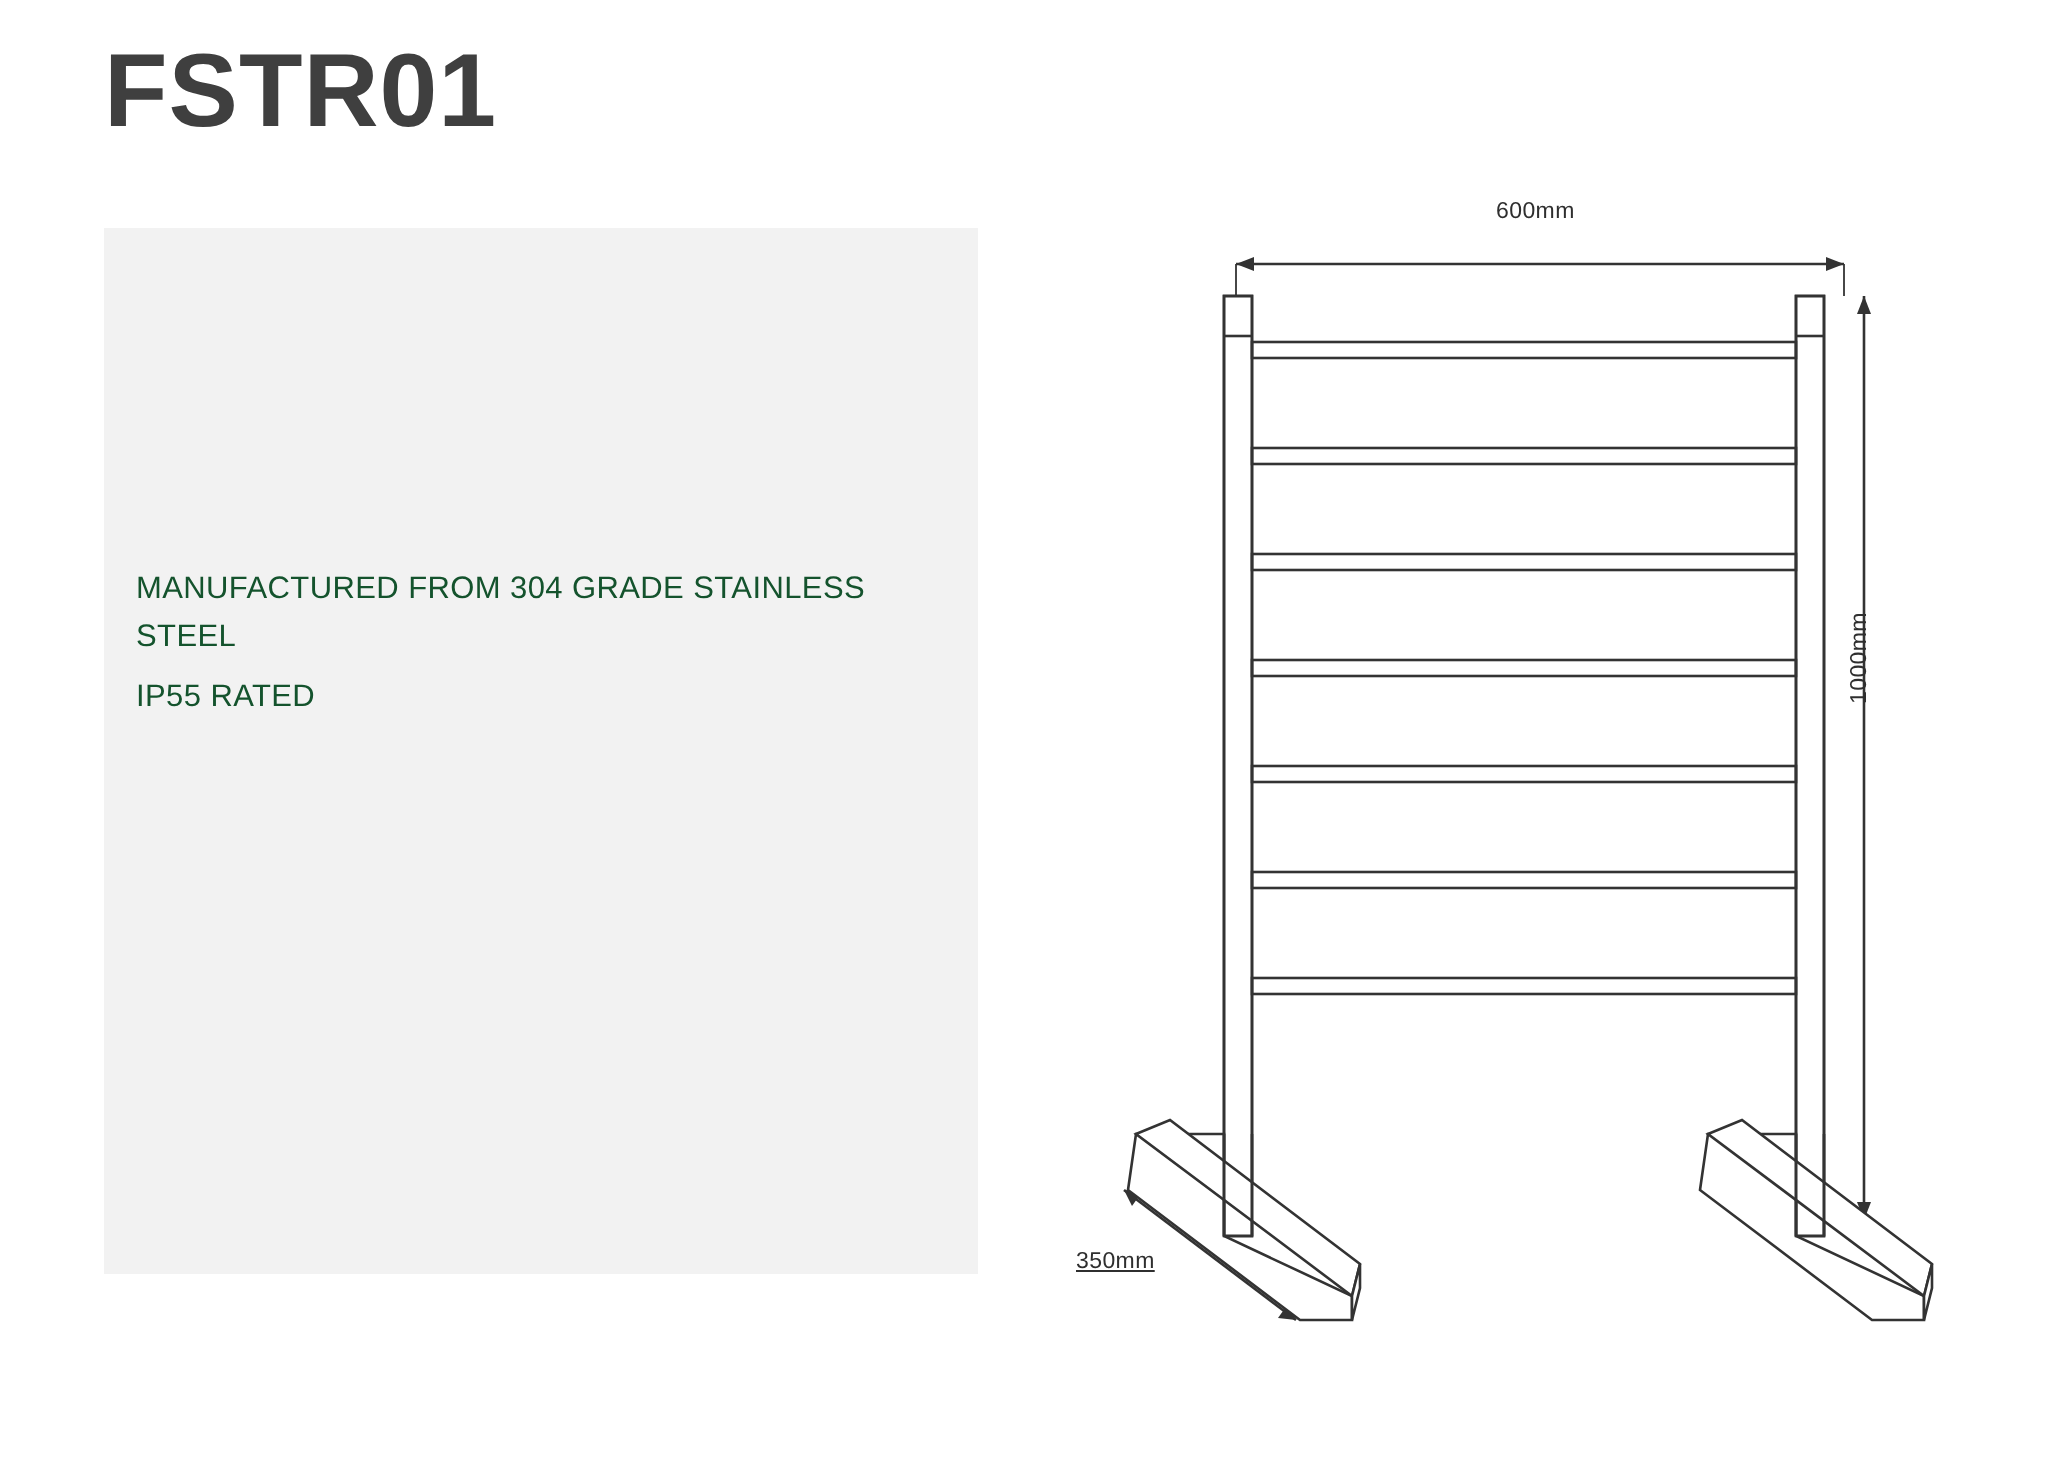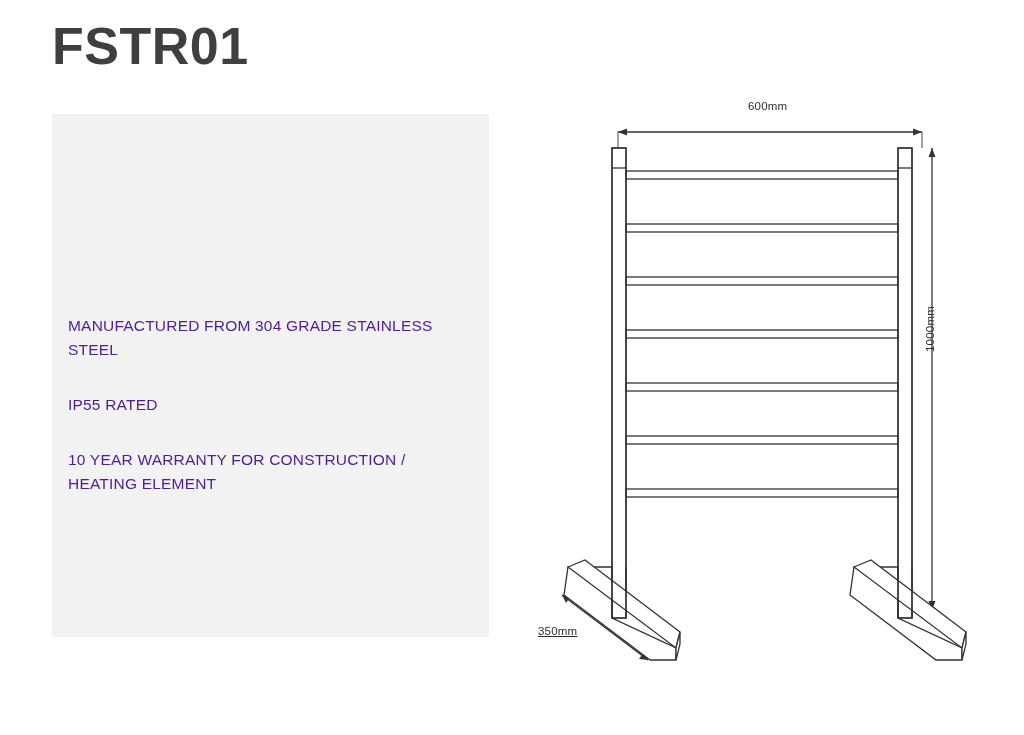--- a/index.html
+++ b/index.html
@@ -39,24 +39,23 @@
 
   #spec-list {
     position: absolute;
     left: 68px;
     top: 283px;
     width: 400px;
   }
   .spec-item {
     font-size: 15.5px;
     line-height: 24px;
-    color: #4c1d95;
+    color: #14532d;
     margin-bottom: 6px;
     letter-spacing: 0.2px;
-    margin-top: 31px;
   }
 
   #drawing {
     position: absolute;
     left: 500px;
     top: 70px;
     width: 520px;
     height: 620px;
   }
 
@@ -86,21 +85,20 @@
 </head>
 <body>
 
 <div id="product-title">FSTR01</div>
 
 <div id="spec-panel"></div>
 
 <div id="spec-list">
   <div class="spec-item">MANUFACTURED FROM 304 GRADE STAINLESS STEEL</div>
   <div class="spec-item">IP55 RATED</div>
-  <div class="spec-item">10 YEAR WARRANTY FOR CONSTRUCTION / HEATING ELEMENT</div>
 </div>
 
 <div id="drawing">
 
   <svg width="520" height="620" viewBox="0 0 520 620">
     <g fill="none" stroke="#333333" stroke-width="1.3" stroke-linejoin="miter">
 
       <g>
         <line x1="118" y1="62" x2="422" y2="62"></line>
         <polygon points="118,62 127,58.5 127,65.5" fill="#333333" stroke="none"></polygon>

